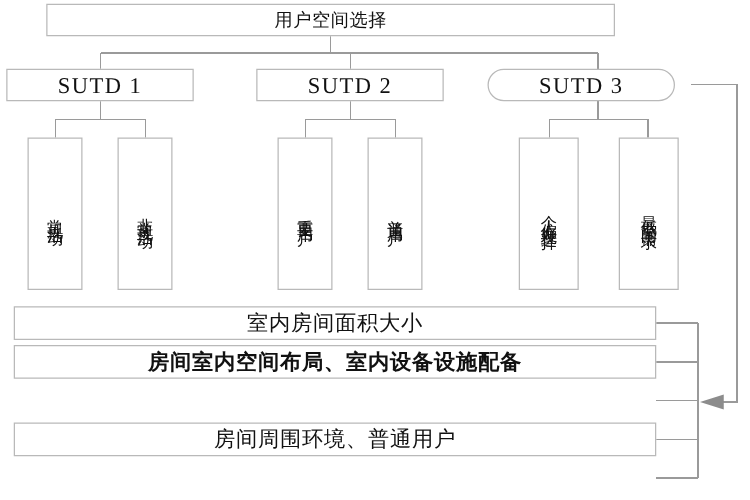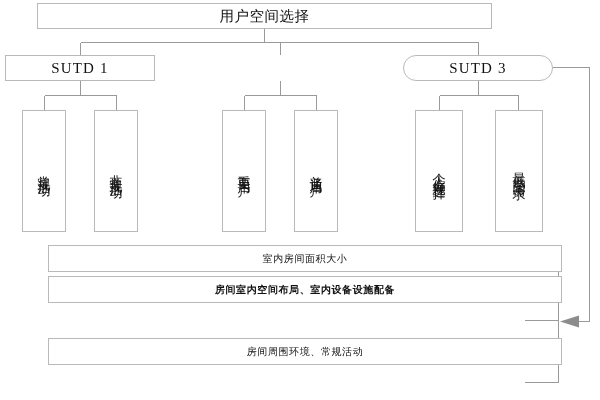--- a/index.html
+++ b/index.html
@@ -32,41 +32,40 @@
     display: flex;
     align-items: center;
     justify-content: center;
     color: #111111;
   }
   .node-root {
     font-size: 14.5px;
     letter-spacing: 0.5px;
   }
   .node-group {
-    font-size: 15px;
+    font-size: 18px;
     letter-spacing: 1.2px;
     font-family: "Liberation Serif", "DejaVu Serif", serif;
   }
   .node-leaf {
     font-size: 13px;
     writing-mode: vertical-rl;
     text-orientation: upright;
     letter-spacing: 3px;
     line-height: 1;
     padding: 6px 0;
   }
   .node-leaf .leaf-text {
     writing-mode: vertical-rl;
     text-orientation: upright;
     display: block;
   }
   .node-bar {
-    font-size: 10px;
+    font-size: 17px;
     letter-spacing: 0.6px;
-    margin-left: 37px;
   }
   .lbl {
     display: block;
     white-space: pre;
   }
 </style>
 </head>
 <body>
 
 <div id="diagram-root">
@@ -109,21 +108,24 @@
     <polygon points="560,321.5 579,315.5 579,327.5" fill="#8c8c8c"></polygon>
   </svg>
 
   <div class="node node-root" style="left:37px; top:3px; width:455px; height:26px;">
     <span class="lbl">用户空间选择</span>
   </div>
 
   <div class="node node-group" style="left:5px; top:55px; width:150px; height:26px;">
     <span class="lbl">SUTD 1</span>
   </div>
-  <div class="node node-group" style="left:403px; top:55px; width:150px; height:26px;border-radius:13px;">
+  <div class="node node-group" style="left:205px; top:55px; width:150px; height:26px;">
+    <span class="lbl">SUTD 2</span>
+  </div>
+  <div class="node node-group" style="left:390px; top:55px; width:150px; height:26px;border-radius:13px;">
     <span class="lbl">SUTD 3</span>
   </div>
 
   <div class="node node-leaf" style="left:22px; top:110px; width:44px; height:122px;">
     <span class="leaf-text">常规活动</span>
   </div>
   <div class="node node-leaf" style="left:94px; top:110px; width:44px; height:122px;">
     <span class="leaf-text">非常规活动</span>
   </div>
   <div class="node node-leaf" style="left:222px; top:110px; width:44px; height:122px;">
@@ -139,16 +141,16 @@
     <span class="leaf-text">最低空间需求</span>
   </div>
 
   <div class="node node-bar" style="left:11px; top:245px; width:514px; height:27px;">
     <span class="lbl">室内房间面积大小</span>
   </div>
   <div class="node node-bar" style="left:11px; top:276px; width:514px; height:27px;font-weight:bold;">
     <span class="lbl">房间室内空间布局、室内设备设施配备</span>
   </div>
   <div class="node node-bar" style="left:11px; top:338px; width:514px; height:27px;">
-    <span class="lbl">房间周围环境、常规活动</span>
+    <span class="lbl">房间周围环境、普通用户</span>
   </div>
 
 </div>
 
 </body></html>

